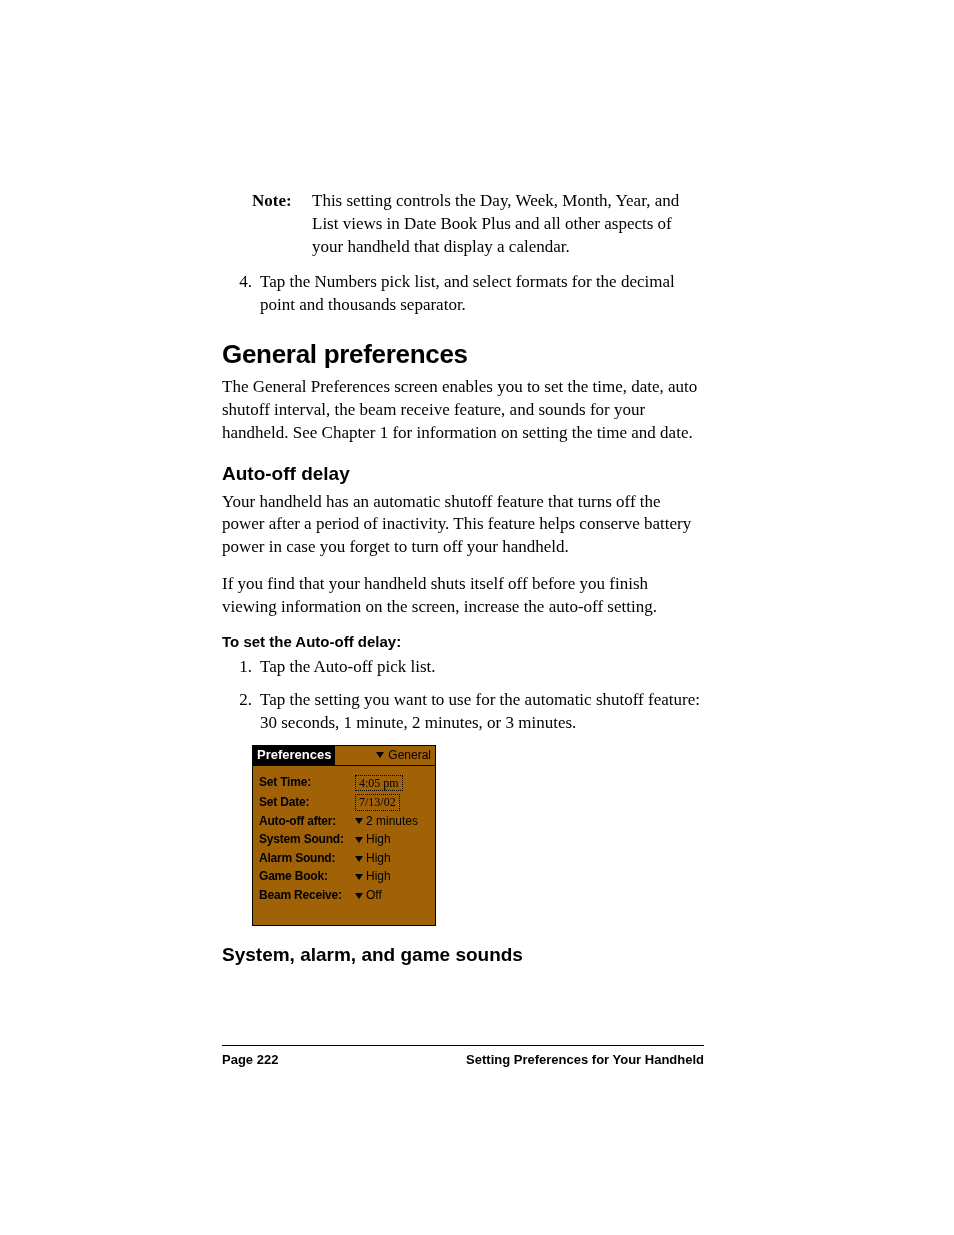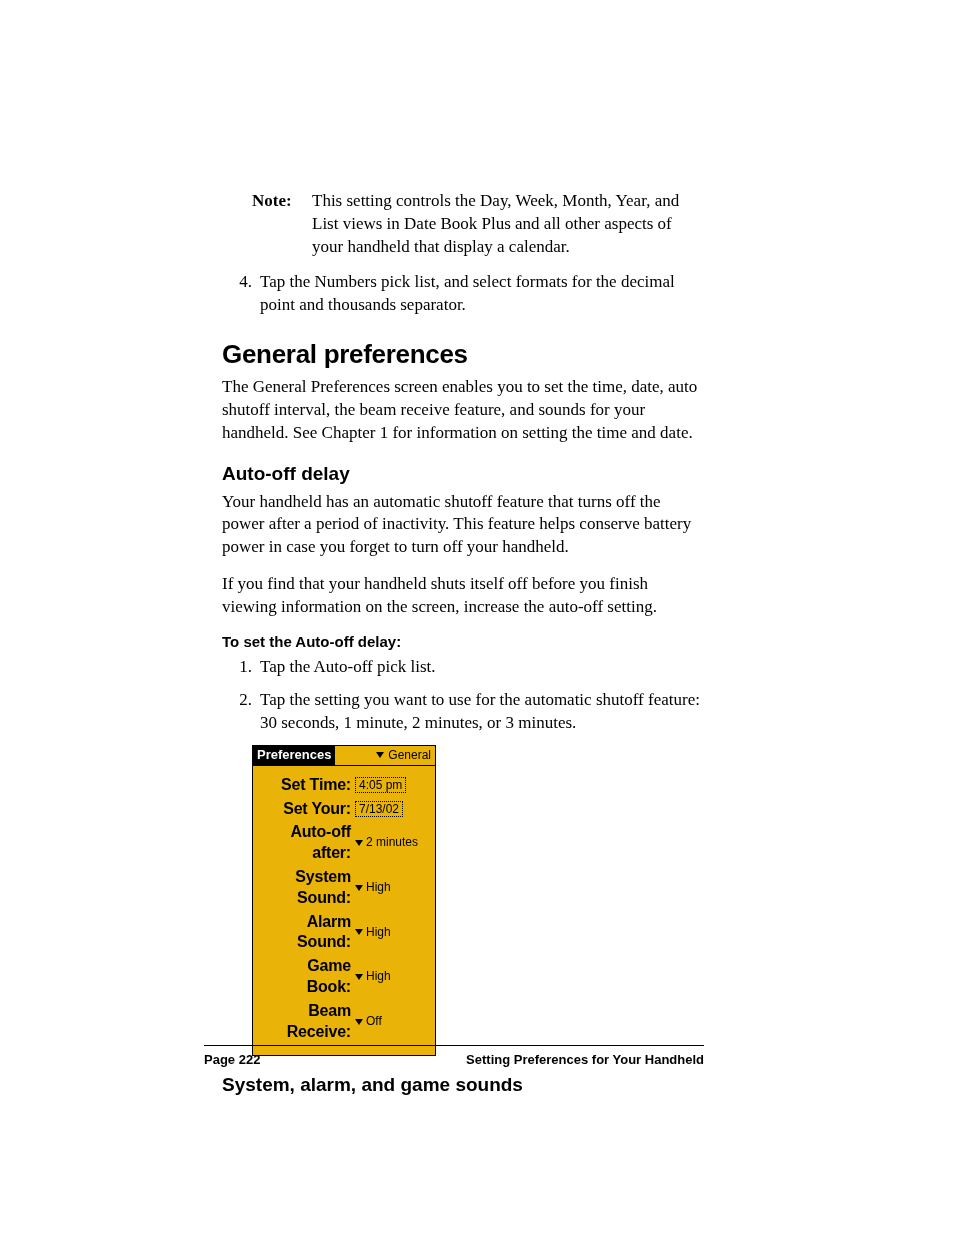--- a/index.html
+++ b/index.html
@@ -67,26 +67,26 @@
   .proc-heading {
     font-family: Arial, Helvetica, sans-serif;
     font-weight: 700;
     font-size: 15px;
     margin: 14px 0 6px 0;
   }
   
   .palm {
     width: 182px;
     border: 1px solid #000;
-    background: #eab308;
+    background: #a16207;
     margin: 10px 0 18px 30px;
     font-family: Arial, Helvetica, sans-serif;
     font-size: 12px;
     line-height: 1.3;
-    padding-bottom: 10px;
+    padding-bottom: 18px;
   }
   .palm-title {
     display: flex;
     align-items: center;
     justify-content: space-between;
     border-bottom: 1px solid #000;
   }
   .palm-title-left {
     background: #000;
     color: #fff;
@@ -109,40 +109,41 @@
     border-top: 6px solid #000;
   }
   .palm-body { padding: 6px 6px 0 6px; }
   .palm-row {
     display: flex;
     align-items: center;
     margin: 3px 0;
   }
   .palm-label {
     font-weight: bold;
-    text-align: right;
+    text-align: left;
     width: 92px;
     padding-right: 4px;
-    font-size: 16px;
+    font-size: 12px;
     letter-spacing: -0.2px;
   }
   .palm-val {
     display: flex;
     align-items: center;
     gap: 3px;
     font-size: 12px;
   }
   .dottedbox {
     border: 1px dotted #000;
     padding: 0 3px;
     line-height: 1.2;
+    font-family: Liberation Serif, serif;
   }
   .footer {
     position: absolute;
-    left: 204px;
+    left: 222px;
     right: 250px;
     bottom: 168px;
   }
   .footer-rule {
     border: none;
     border-top: 1.5px solid #000;
     margin: 0 0 6px 0;
   }
   .footer-row {
     display: flex;
@@ -196,21 +197,21 @@
     <div class="palm-body">
 
       <div class="palm-row">
         <div class="palm-label">Set Time:</div>
         <div class="palm-val">
           <span class="dottedbox">4:05 pm</span>
         </div>
       </div>
 
       <div class="palm-row">
-        <div class="palm-label">Set Your:</div>
+        <div class="palm-label">Set Date:</div>
         <div class="palm-val">
           <span class="dottedbox">7/13/02</span>
         </div>
       </div>
 
       <div class="palm-row">
         <div class="palm-label">Auto-off after:</div>
         <div class="palm-val">
           <span class="tri"></span>
           <span>2 minutes</span>

